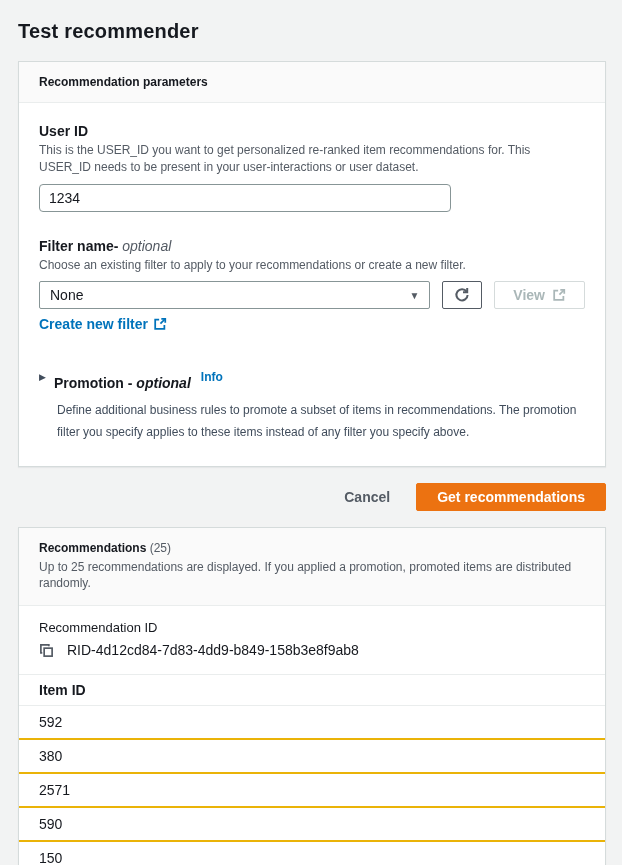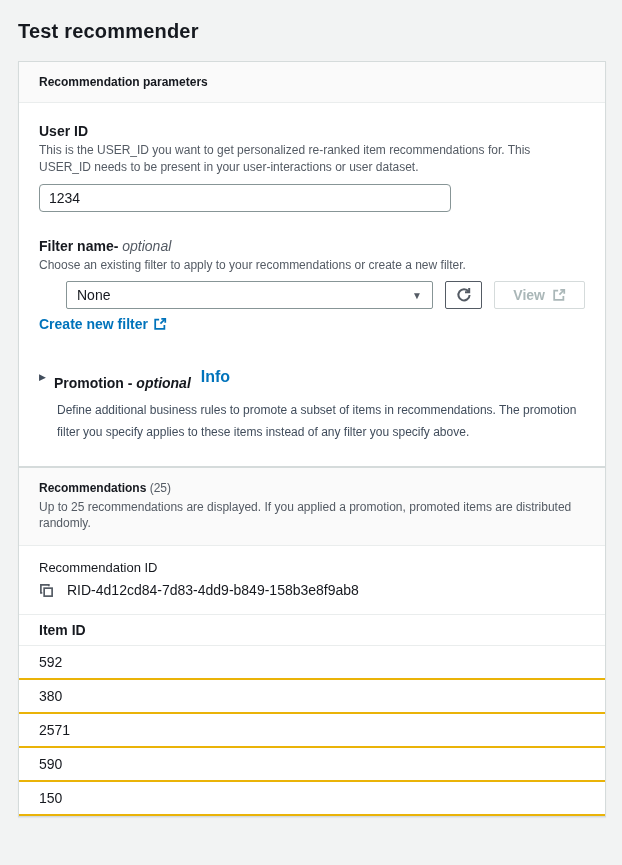--- a/index.html
+++ b/index.html
@@ -47,21 +47,21 @@
     background: #fff;
   }
 
   .filter-group { margin-top: 26px; }
   .filter-row { display: flex; align-items: center; gap: 12px; }
   .select {
     width: 412px; height: 28px;
     border: 1px solid #879596; border-radius: 2px;
     background: #fff; cursor: pointer;
     display: flex; align-items: center; justify-content: space-between;
-    padding: 0 10px; font-size: 14px; color: #16191f; margin-left: 27px;
+    padding: 0 10px; font-size: 14px; color: #16191f;
   }
   .select .caret { font-size: 10px; color: #545b64; }
   .icon-btn {
     width: 42px; height: 28px;
     border: 1px solid #545b64; border-radius: 2px;
     background: #fff; color: #545b64; cursor: pointer;
     display: flex; align-items: center; justify-content: center;
   }
   .btn-disabled {
     height: 28px; padding: 0 18px;
@@ -75,21 +75,21 @@
     color: #0073bb; font-size: 14px; font-weight: 700;
     text-decoration: none; display: inline-flex; align-items: center; gap: 5px;
     margin-top: 7px; cursor: pointer;
   }
 
   .expander { margin-top: 30px; }
   .expander-header { display: flex; align-items: center; gap: 8px; cursor: pointer; }
   .expander-arrow { font-size: 9px; color: #414d5c; line-height: 1; }
   .expander-title { font-size: 14px; font-weight: 700; color: #16191f; margin-top: 12px; }
   .expander-title .optional { font-style: italic; }
-  .info-link { font-size: 16px; font-weight: 700; color: #0073bb; margin-left: 2px; cursor: pointer; }
+  .info-link { font-size: 12px; font-weight: 700; color: #0073bb; margin-left: 2px; cursor: pointer; }
   .expander-desc {
     margin: 8px 0 4px 18px;
     font-size: 12px; color: #414d5c; line-height: 1.85;
     max-width: 540px;
   }
 
   .actions {
     width: 588px;
     display: flex; justify-content: flex-end; align-items: center;
     gap: 26px; margin: 16px 0;
@@ -194,20 +194,24 @@
             <span class="optional">optional</span>
           </span>
           <span class="info-link">Info</span>
         </div>
         <p class="expander-desc">Define additional business rules to promote a subset of items in recommendations. The promotion filter you specify applies to these items instead of any filter you specify above.</p>
       </div>
 
     </div>
   </div>
 
+  <div class="actions">
+    <button class="btn-link">Cancel</button>
+    <button class="btn-primary">Get recommendations</button>
+  </div>
 
   <div class="card">
     <div class="card-header">
       <div class="card-title">
         <span>Recommendations</span>
         <span class="count">(25)</span>
       </div>
       <div class="header-desc">Up to 25 recommendations are displayed. If you applied a promotion, promoted items are distributed randomly.</div>
     </div>
 

